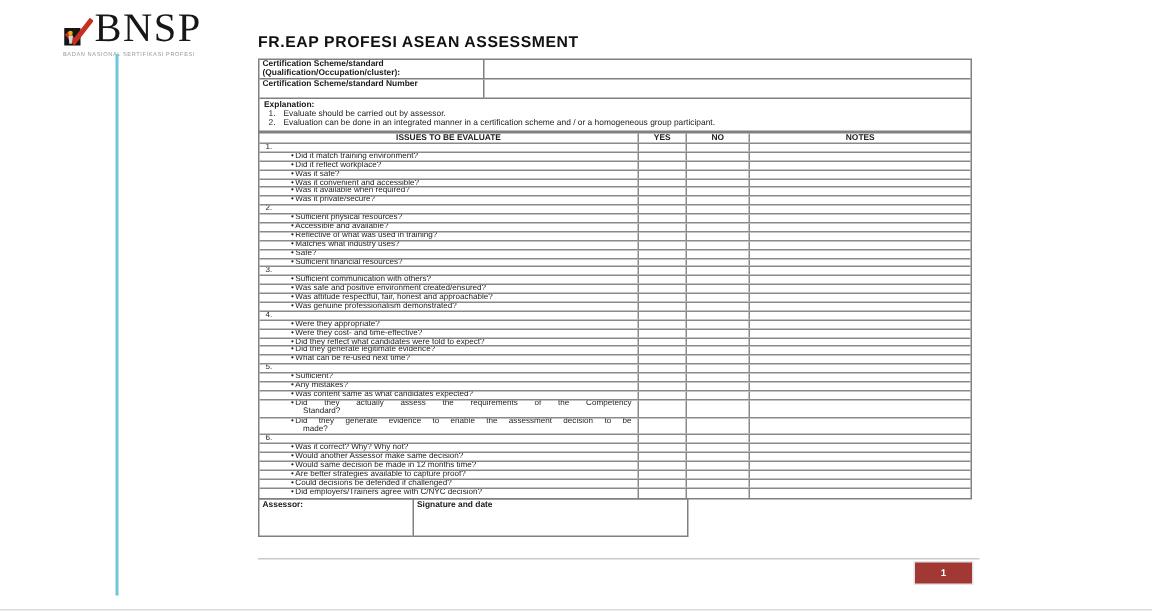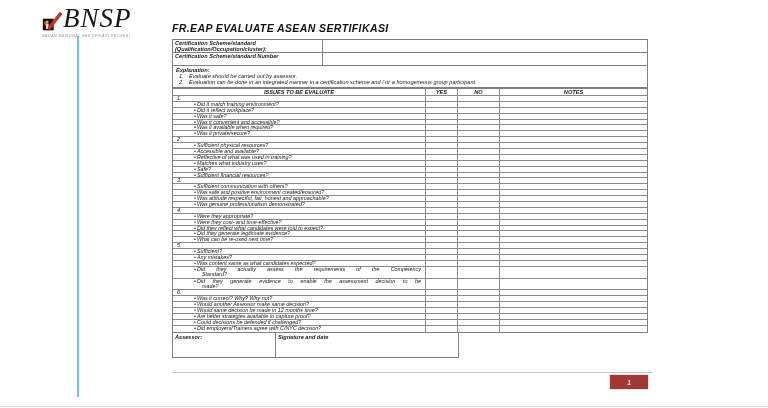--- a/index.html
+++ b/index.html
@@ -1,17 +1,17 @@
 <!DOCTYPE html>
 <html><head>
 <meta charset="utf-8">
 <style>
   html,body{margin:0;padding:0;background:#fff;}
   #page{position:relative;width:768px;height:408px;background:#ffffff;overflow:hidden;
-        font-family:"Liberation Sans",sans-serif;color:#1b1b1b;font-style:italic;}
+        font-family:"Liberation Sans",sans-serif;color:#1b1b1b;}
   
   .logo-emblem{position:absolute;left:42px;top:11px;width:20px;height:22px;}
   .logo-name{position:absolute;left:63px;top:4px;font-family:"Liberation Serif",serif;
              font-size:27px;line-height:28px;font-weight:500;letter-spacing:1px;color:#171717;}
   .logo-tagline{position:absolute;left:42px;top:34px;font-size:3.8px;letter-spacing:.38px;
                 color:#9a9a9a;white-space:nowrap;}
   .accent-line{position:absolute;left:77px;top:36px;width:1.5px;height:361px;}
   
   .doc-title{position:absolute;left:172px;top:22px;font-size:10.5px;font-weight:bold;
              letter-spacing:.4px;color:#111;}
@@ -67,21 +67,21 @@
   <svg class="logo-emblem" viewBox="0 0 24 26" xmlns="http://www.w3.org/2000/svg">
     <rect x="1" y="9" width="13" height="14" fill="#151515"></rect>
     <path d="M3 13 L9 20 L23 2" stroke="#c53022" stroke-width="4" fill="none"></path>
     <circle cx="6" cy="13" r="1.8" fill="#e8b400"></circle>
     <path d="M4.5 15 L8 15 L7 21.5 L5 21.5 Z" fill="#d8d8d8"></path>
   </svg>
   <div class="logo-name">BNSP</div>
   <div class="logo-tagline">BADAN NASIONAL SERTIFIKASI PROFESI</div>
   <div class="accent-line" style="background: rgb(111, 198, 217);"></div>
 
-  <div class="doc-title">FR.EAP EVALUATE ASEAN SERTIFIKASI</div>
+  <div class="doc-title">FR.EAP PROFESI ASEAN ASSESSMENT</div>
 
   <div class="info-table">
     <div id="info-rows">
         <div class="info-row">
        <div class="info-label">Certification Scheme/standard (Qualification/Occupation/cluster):</div>
        <div class="info-value"></div>
      </div>
         <div class="info-row">
        <div class="info-label">Certification Scheme/standard Number</div>
        <div class="info-value"></div>

